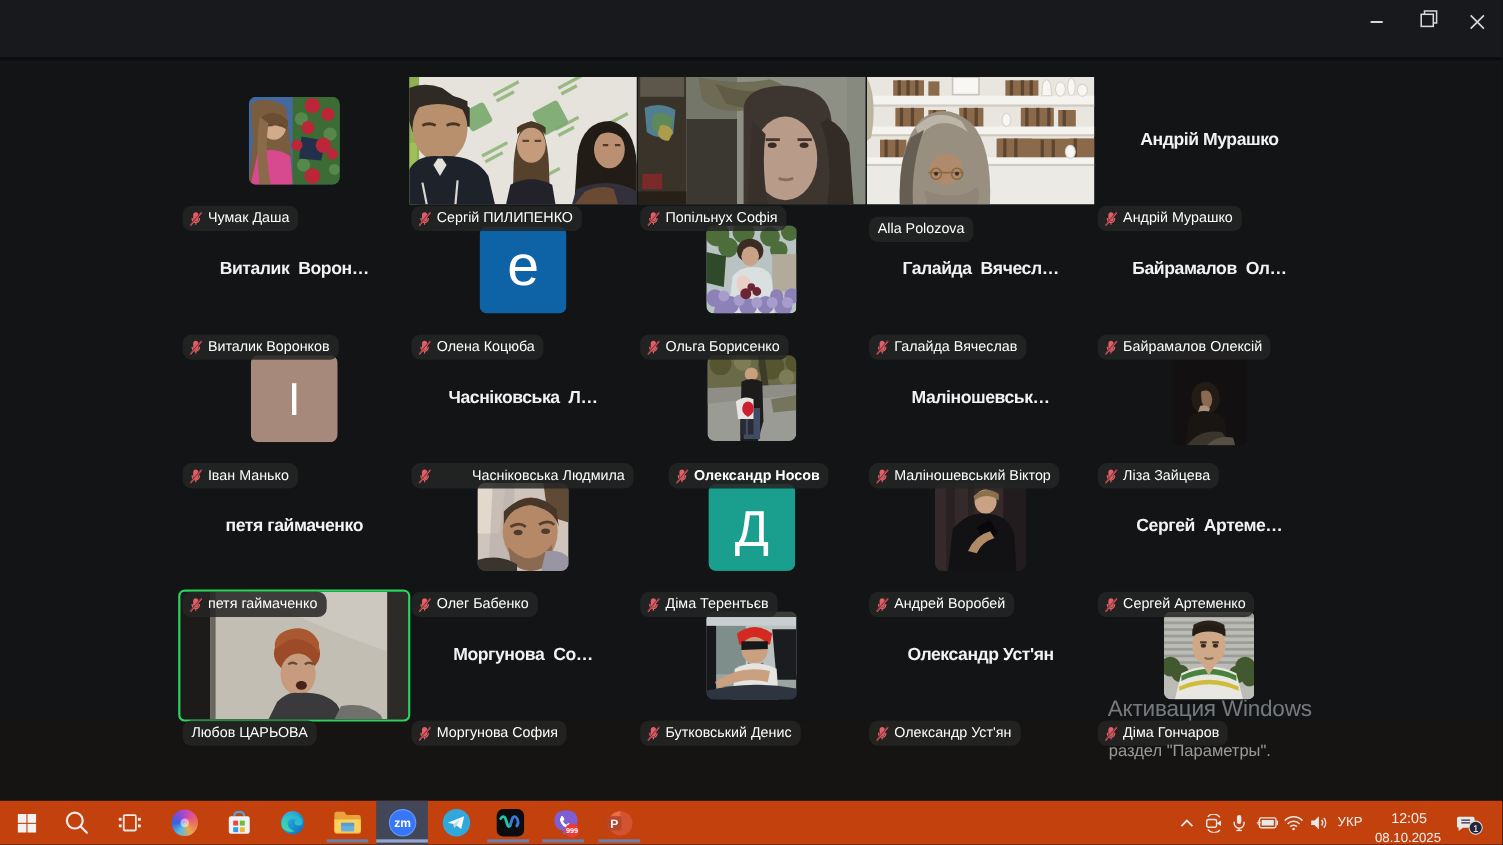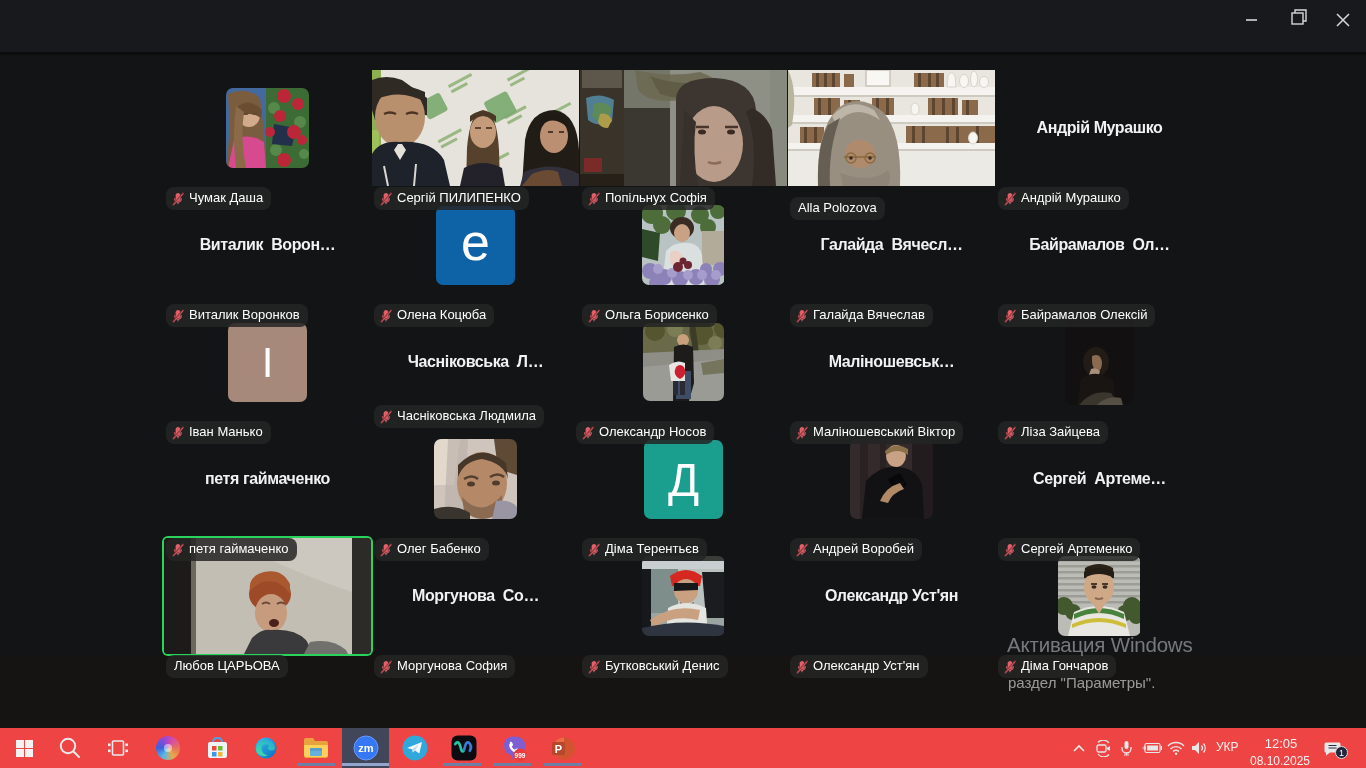--- a/index.html
+++ b/index.html
@@ -7,21 +7,21 @@
 #topbar { position:absolute; left:0; top:0; width:1366px; height:55px; background:#17191c; border-bottom:3px solid #0b0c0d; }
 #main { position:absolute; left:0; top:55px; width:1366px; height:675px; background:#121416; }
 #warm { position:absolute; left:0; top:655px; width:1366px; height:75px; background:#1a1410; opacity:.55; }
 .nm { position:absolute; width:207px; height:116px; display:flex; align-items:center; justify-content:center; color:#f2f2f2; font-size:16px; font-weight:bold; letter-spacing:-0.4px; }
 .av { position:absolute; border-radius:7px; overflow:hidden; }
 .av svg, .vid svg { filter:blur(0.7px); }
 .vid { position:absolute; overflow:hidden; }
 .lbl { position:absolute; height:23px; background:rgba(37,37,37,.85); border-radius:8px; display:flex; align-items:center; color:#fff; font-size:13px; padding-right:8px; z-index:5;margin-top:25px; }
 .lbl .mic { margin-right:4px; flex:0 0 auto; }
 .lbl span { white-space:nowrap; position:relative; top:-1px; }
-#taskbar { position:absolute; left:0; top:728px; width:1366px; height:40px; background:#ef4444; }
+#taskbar { position:absolute; left:0; top:728px; width:1366px; height:40px; background:#c2410c; }
 .tbi { position:absolute; top:0; height:40px; display:flex; align-items:center; justify-content:center; }
 .tri { position:absolute; top:0; height:40px; display:flex; align-items:center; justify-content:center; }
 .trt { position:absolute; color:#f0f0f0; font-size:13px; }
 .wm1 { position:absolute; left:1007px; top:633px; font-size:20.5px; color:rgba(200,204,208,0.55); z-index:6; letter-spacing:-0.2px; }
 .wm2 { position:absolute; left:1008px; top:657px; font-size:15px; color:rgba(255,255,255,0.56); z-index:6; }
 .wm3 { position:absolute; left:1008px; top:674px; font-size:15px; color:rgba(255,255,255,0.56); z-index:6; }
 #winctl { position:absolute; right:0; top:0; height:40px; z-index:9; }
 </style></head>
 <body>
 <div id="page">
@@ -340,21 +340,21 @@
 <div class="lbl" style="left:166px;top:396px;padding-left:5px;">
       <svg class="mic" width="14" height="14" viewBox="0 0 16 16">
         <path fill="#e0606a" d="M8 1c-1.5 0-2.7 1.2-2.7 2.7v4.4c0 1.5 1.2 2.7 2.7 2.7s2.7-1.2 2.7-2.7V3.7C10.7 2.2 9.5 1 8 1z"></path>
         <path fill="#e0606a" d="M3.6 7v1c0 2.2 1.7 4 3.8 4.3v1.8h1.2v-1.8c2.1-.3 3.8-2.1 3.8-4.3V7h-1.3v1c0 1.7-1.4 3.1-3.1 3.1S4.9 9.7 4.9 8V7H3.6z"></path>
         <path stroke="#9c3038" stroke-width="2" stroke-linecap="round" d="M2.8 14.2 13.6 1.6"></path>
         <path stroke="#e8949a" stroke-width="0.8" stroke-linecap="round" d="M2.8 15 13.8 2.2" opacity="0.7"></path>
       </svg>
       <span>Іван Манько</span>
     </div>
 <div class="nm" style="left:372px;top:304px;">Часніковська&nbsp; Л…</div>
-<div class="lbl" style="left:374px;top:380px;padding-left:5px;">
+<div class="lbl" style="left:374px;top:396px;padding-left:5px;gap:32px;">
       <svg class="mic" width="14" height="14" viewBox="0 0 16 16">
         <path fill="#e0606a" d="M8 1c-1.5 0-2.7 1.2-2.7 2.7v4.4c0 1.5 1.2 2.7 2.7 2.7s2.7-1.2 2.7-2.7V3.7C10.7 2.2 9.5 1 8 1z"></path>
         <path fill="#e0606a" d="M3.6 7v1c0 2.2 1.7 4 3.8 4.3v1.8h1.2v-1.8c2.1-.3 3.8-2.1 3.8-4.3V7h-1.3v1c0 1.7-1.4 3.1-3.1 3.1S4.9 9.7 4.9 8V7H3.6z"></path>
         <path stroke="#9c3038" stroke-width="2" stroke-linecap="round" d="M2.8 14.2 13.6 1.6"></path>
         <path stroke="#e8949a" stroke-width="0.8" stroke-linecap="round" d="M2.8 15 13.8 2.2" opacity="0.7"></path>
       </svg>
       <span>Часніковська Людмила</span>
     </div>
 <div class="av" style="left:643px;top:323px;width:81px;height:78px;"><svg width="81" height="78" viewBox="0 0 81 78">
 <rect width="81" height="78" fill="#9b9b96"></rect>
@@ -372,21 +372,21 @@
 <path d="M0 30 L81 26 L81 36 L0 44 Z" fill="#8e8e86"></path>
 <path d="M58 40 L81 36 L81 50 L60 52 Z" fill="#75755e"></path>
 <ellipse cx="40" cy="17" rx="6" ry="6" fill="#c9a07c"></ellipse>
 <path d="M30 78 L31 24 Q40 19 50 24 L51 60 L46 78 Z" fill="#1d1c1a"></path>
 <path d="M33 48 L33 76 L48 76 L48 48 Z" fill="#3e4c66"></path>
 <path d="M26 42 L28 58 L42 58 L42 40 Q34 36 26 42 Z" fill="#e8e6e2"></path>
 <path d="M33 44 q4 -4 8 0 q4 8 -4 12 q-8 -4 -4 -12" fill="#cc2030"></path>
 <rect x="30" y="58" width="5" height="14" fill="#2a2a33"></rect>
 <rect x="37" y="58" width="5" height="14" fill="#2a2a33"></rect>
 </svg></div>
-<div class="lbl" style="left:576px;top:396px;padding-left:5px;">
+<div class="lbl" style="left:608px;top:396px;padding-left:5px;font-weight:bold;">
       <svg class="mic" width="14" height="14" viewBox="0 0 16 16">
         <path fill="#e0606a" d="M8 1c-1.5 0-2.7 1.2-2.7 2.7v4.4c0 1.5 1.2 2.7 2.7 2.7s2.7-1.2 2.7-2.7V3.7C10.7 2.2 9.5 1 8 1z"></path>
         <path fill="#e0606a" d="M3.6 7v1c0 2.2 1.7 4 3.8 4.3v1.8h1.2v-1.8c2.1-.3 3.8-2.1 3.8-4.3V7h-1.3v1c0 1.7-1.4 3.1-3.1 3.1S4.9 9.7 4.9 8V7H3.6z"></path>
         <path stroke="#9c3038" stroke-width="2" stroke-linecap="round" d="M2.8 14.2 13.6 1.6"></path>
         <path stroke="#e8949a" stroke-width="0.8" stroke-linecap="round" d="M2.8 15 13.8 2.2" opacity="0.7"></path>
       </svg>
       <span>Олександр Носов</span>
     </div>
 <div class="nm" style="left:788px;top:304px;">Маліношевськ…</div>
 <div class="lbl" style="left:790px;top:396px;padding-left:5px;">

